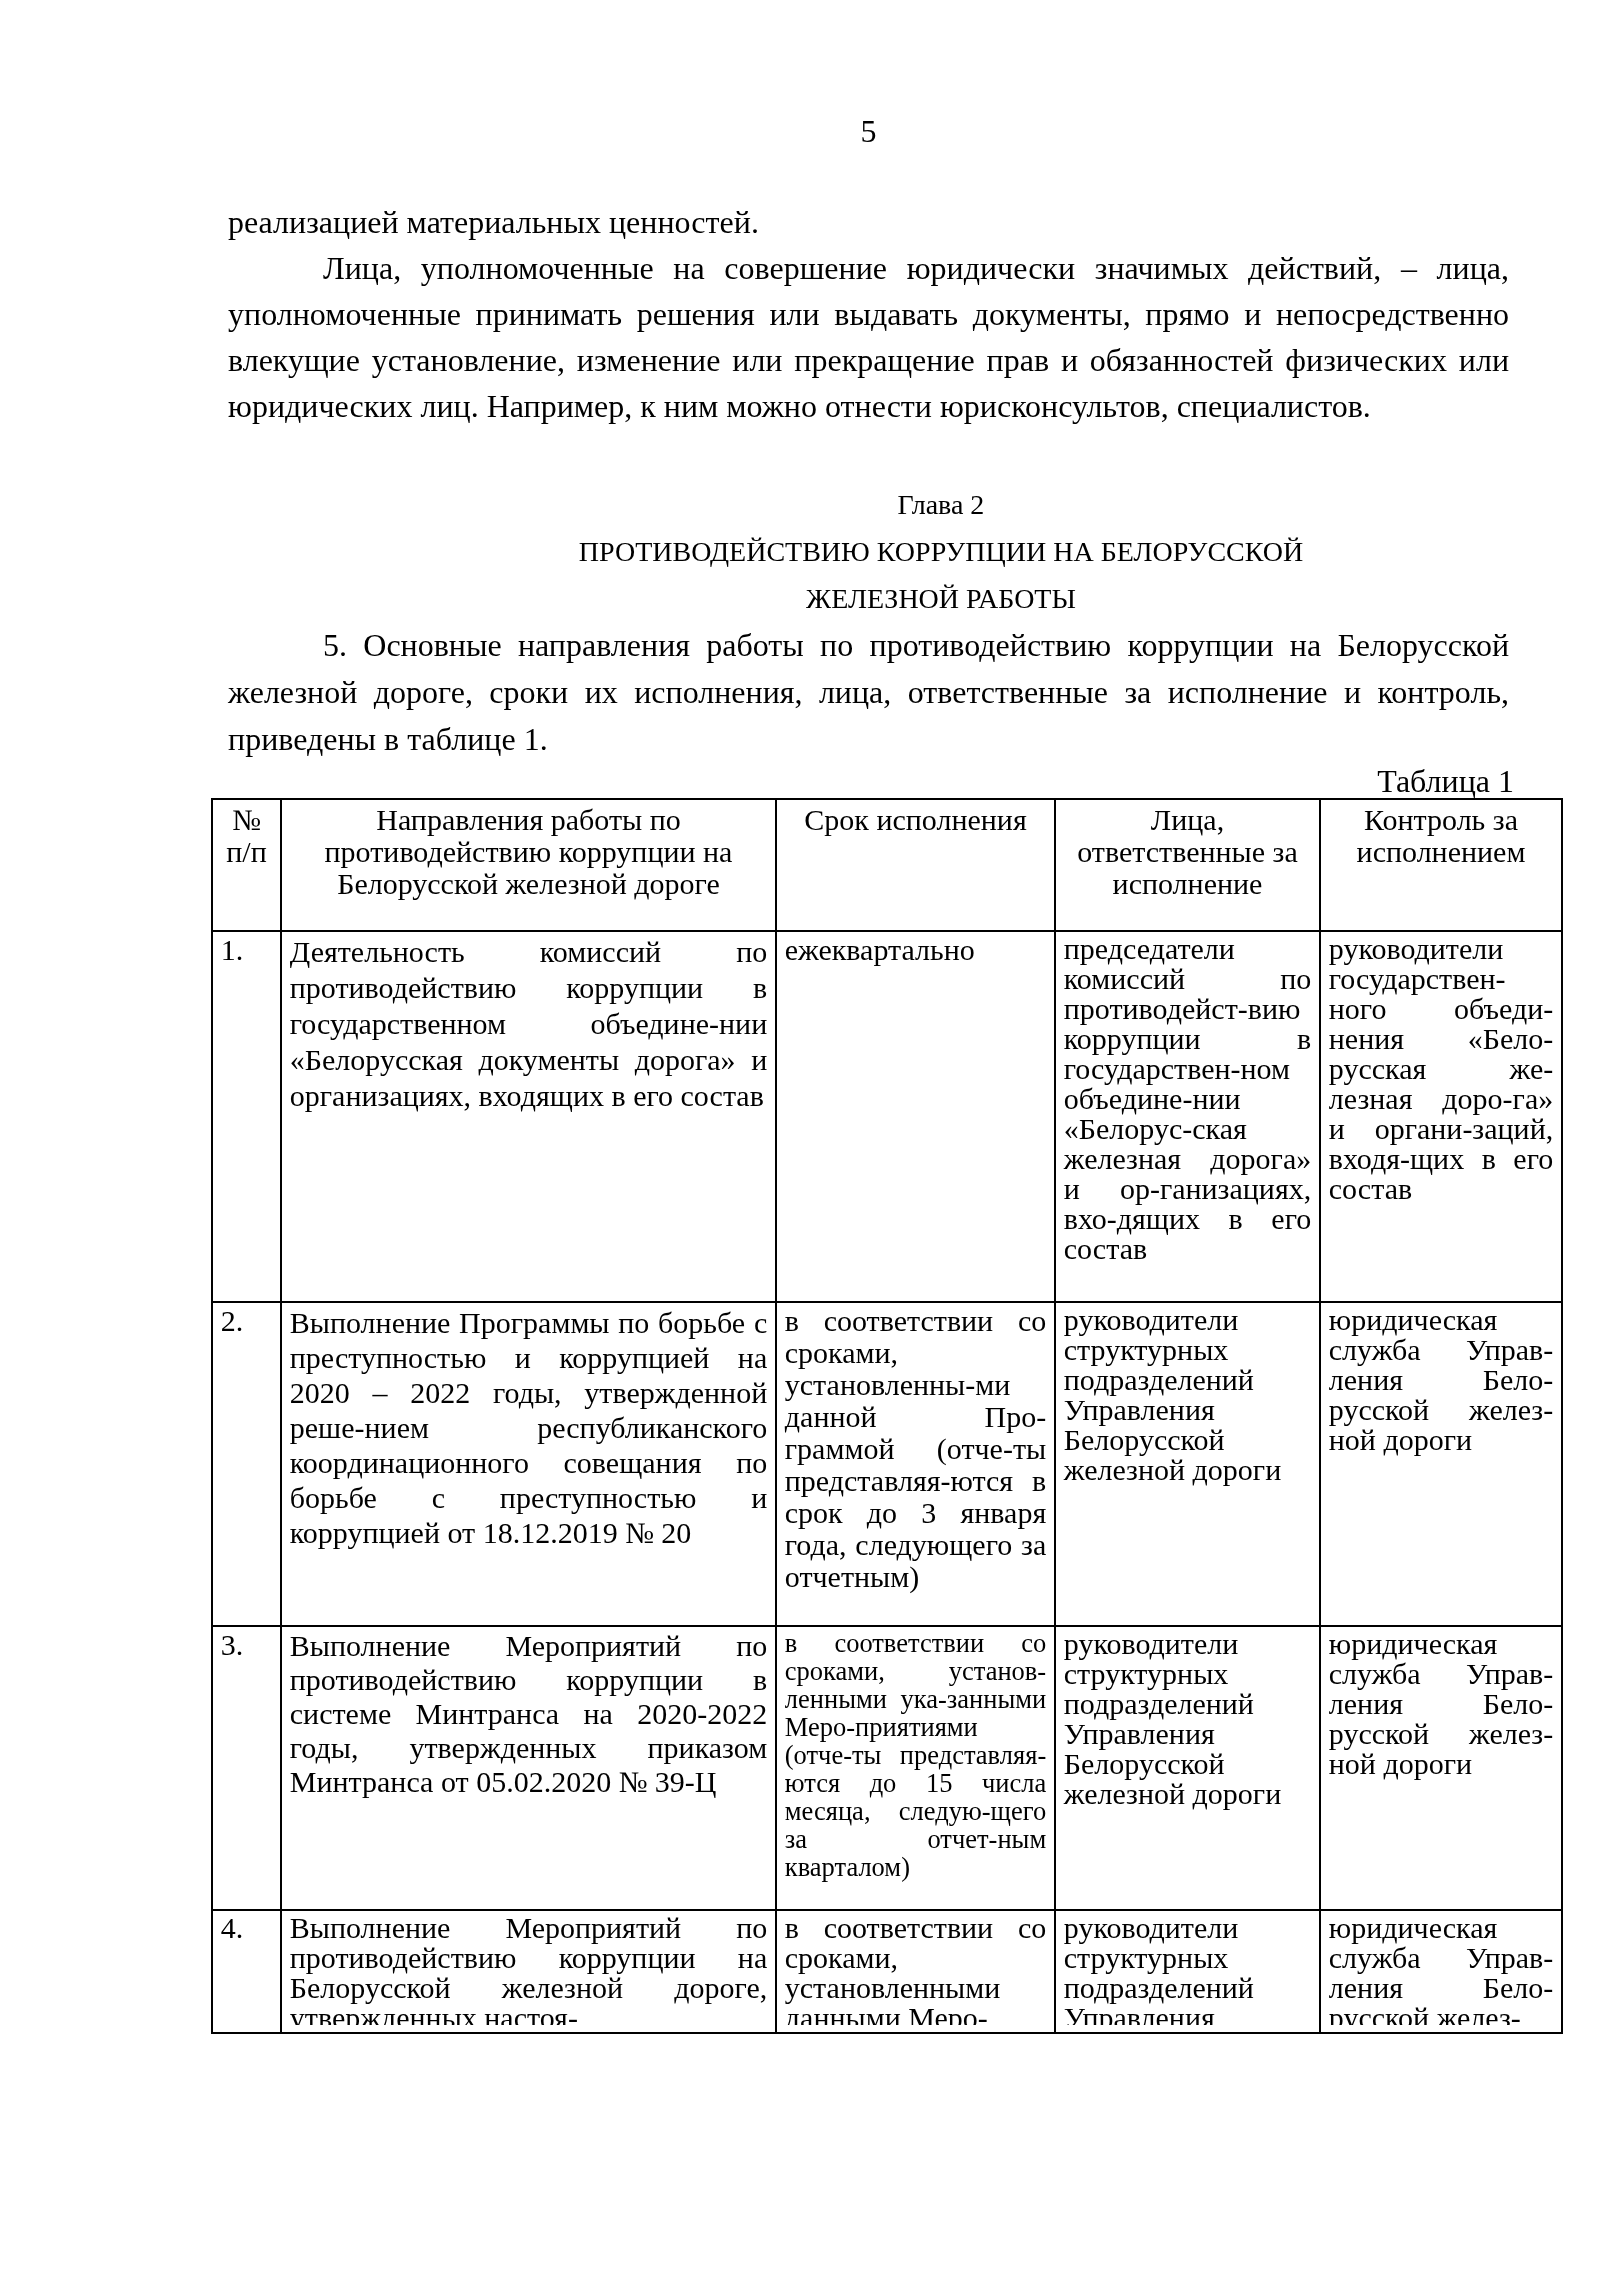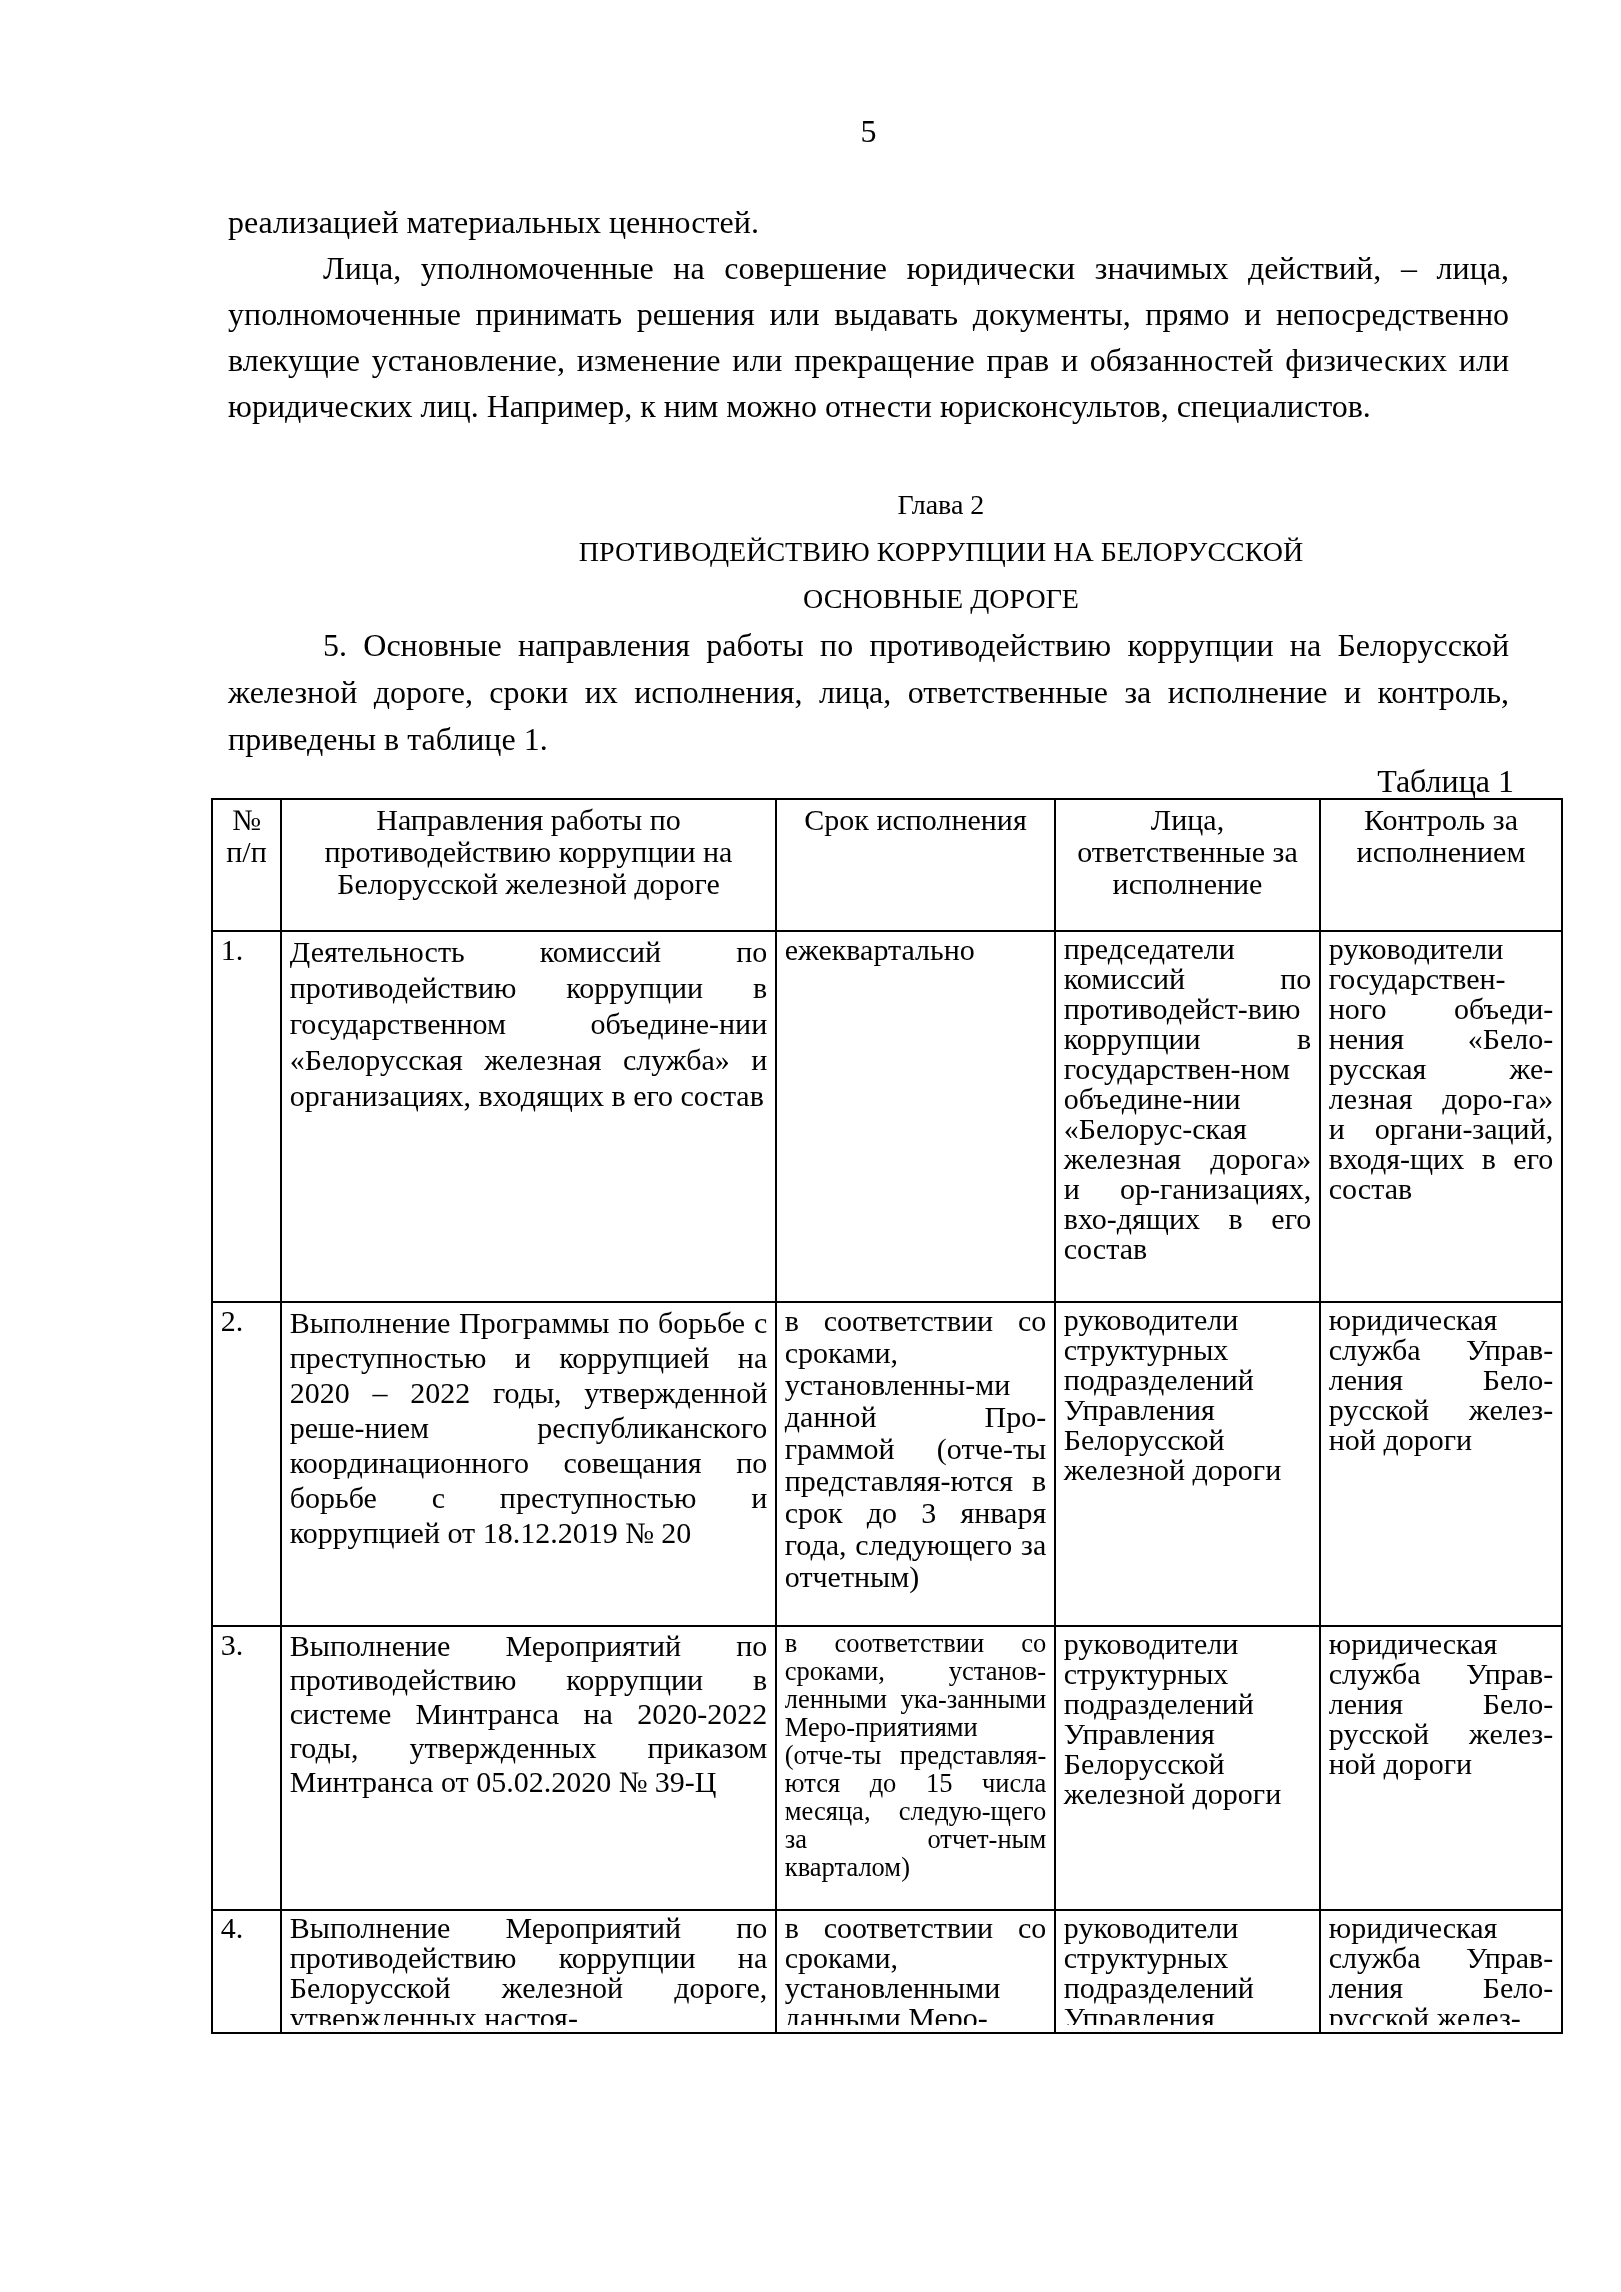--- a/index.html
+++ b/index.html
@@ -92,21 +92,21 @@
 
   <div class="page-number">5</div>
 
   <p class="para first">реализацией материальных ценностей.</p>
 
   <p class="para indent">Лица, уполномоченные на совершение юридически значимых действий, – лица, уполномоченные принимать решения или выдавать документы, прямо и непосредственно влекущие установление, изменение или прекращение прав и обязанностей физических или юридических лиц. Например, к ним можно отнести юрисконсультов, специалистов.</p>
 
   <div class="chapter">
     <div>Глава 2</div>
     <div>ПРОТИВОДЕЙСТВИЮ КОРРУПЦИИ НА БЕЛОРУССКОЙ</div>
-    <div>ОСНОВНЫЕ ДОРОГЕ</div>
+    <div>ЖЕЛЕЗНОЙ РАБОТЫ</div>
   </div>
 
   <p class="para indent overview">5. Основные направления работы по противодействию коррупции на Белорусской железной дороге, сроки их исполнения, лица, ответственные за исполнение и контроль, приведены в таблице 1.</p>
 
   <div class="table-caption">Таблица 1</div>
 
   <table class="main">
     <colgroup>
       <col style="width:69px">
       <col style="width:495px">
@@ -122,21 +122,21 @@
         <th class="h-resp">Лица, ответственные за исполнение</th>
         <th class="h-ctrl">Контроль за исполнением</th>
       </tr>
     </thead>
     <tbody>
       <tr class="r1">
         <td class="c-num">
             <div class="cell">1.</div>
           </td>
         <td class="c-dir">
-            <div class="cell">Деятельность комиссий по противодействию коррупции в государственном объедине-нии «Белорусская железная служба» и организациях, входящих в его состав</div>
+            <div class="cell">Деятельность комиссий по противодействию коррупции в государственном объедине-нии «Белорусская документы дорога» и организациях, входящих в его состав</div>
           </td>
         <td class="c-term">
             <div class="cell">ежеквартально</div>
           </td>
         <td class="c-resp">
             <div class="cell">председатели комиссий по противодейст-вию коррупции в государствен-ном объедине-нии «Белорус-ская железная дорога» и ор-ганизациях, вхо-дящих в его состав</div>
           </td>
         <td class="c-ctrl">
             <div class="cell">руководители государствен-ного объеди-нения «Бело-русская же-лезная доро-га» и органи-заций, входя-щих в его состав</div>
           </td>

